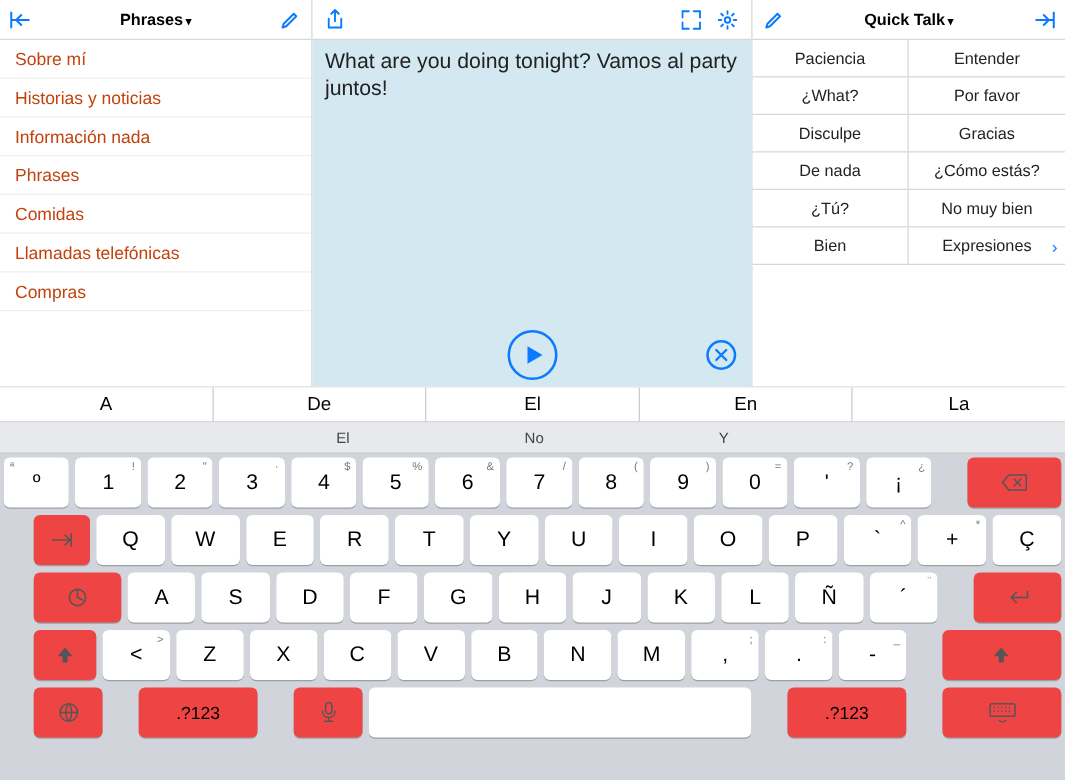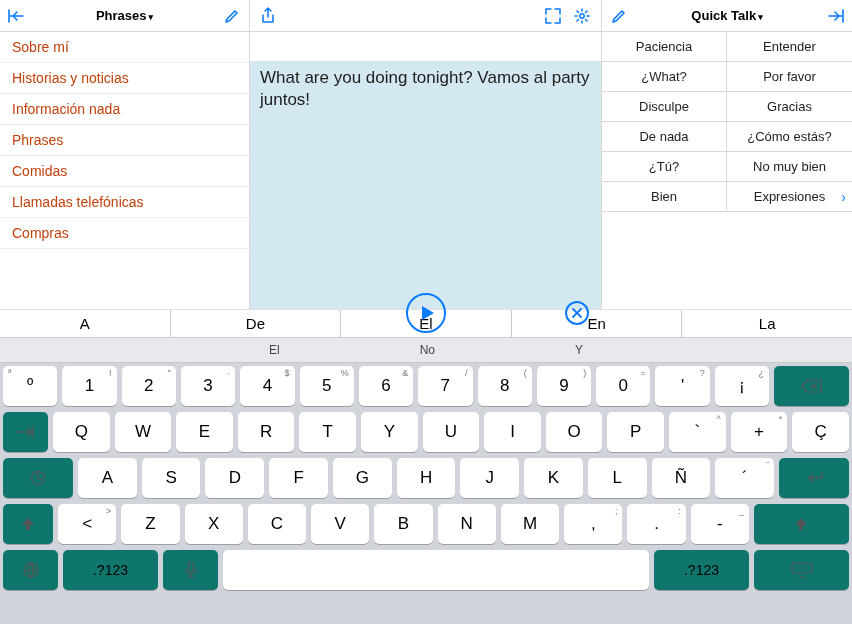--- a/index.html
+++ b/index.html
@@ -9,21 +9,21 @@
 
 
 .left { width: 250px; border-right: 1px solid #d8d8d8; display: flex; flex-direction: column; }
 .left-header, .right-header { height: 32px; display: flex; align-items: center; justify-content: space-between; padding: 0 8px; border-bottom: 1px solid #d8d8d8; }
 .hdr-title { font-size: 13px; font-weight: 600; color: #000; display: flex; align-items: center; gap: 2px; }
 .hdr-title .caret { font-size: 9px; position: relative; top: 1px; }
 .left-list { flex: 1; overflow: hidden; }
 .left-list .item { height: 31px; display: flex; align-items: center; padding: 0 12px; border-bottom: 1px solid #eee; font-size: 14px; color: #c2410c; }
 
 
-.center { flex: 1; display: flex; flex-direction: column; border-right: 1px solid #d8d8d8; gap: 29px; }
+.center { flex: 1; display: flex; flex-direction: column; border-right: 1px solid #d8d8d8; }
 .center-header { height: 32px; display: flex; align-items: center; justify-content: space-between; padding: 0 10px; border-bottom: 1px solid #d8d8d8; }
 .center-right-icons { display: flex; gap: 12px; align-items: center; }
 .msg-area { flex: 1; background: #d3e8f0; position: relative; padding: 6px 10px; }
 .msg-text { font-size: 17px; color: #222; line-height: 1.3; }
 .play-btn { position: absolute; left: 50%; top: 252px; transform: translate(-50%,-50%); width: 40px; height: 40px; border: 2px solid #0a7aff; border-radius: 50%; display: flex; align-items: center; justify-content: center; cursor: pointer; }
 .play-btn svg { margin-left: 3px; }
 .clear-btn { position: absolute; right: 12px; top: 252px; transform: translateY(-50%); width: 24px; height: 24px; border: 2px solid #0a7aff; border-radius: 50%; display: flex; align-items: center; justify-content: center; cursor: pointer; }
 
 
 .right { width: 250px; display: flex; flex-direction: column; }
@@ -35,21 +35,21 @@
 
 .wordbar { height: 28px; display: flex; border-bottom: 1px solid #ccc; }
 .wordbar .wcell { flex: 1; display: flex; align-items: center; justify-content: center; font-size: 15px; border-right: 1px solid #ccc; }
 .wordbar .wcell:last-child { border-right: none; }
 
 
 .kbd { flex: 1; background: #d1d4da; padding-top: 0; position: relative; }
 .sugbar { height: 25px; background: #e7e9ed; display: flex; align-items: center; justify-content: center; gap: 140px; font-size: 12px; color: #444; border-bottom: 1px solid #c9c9c9;}
 .krow { display: flex; padding: 3px 3px; gap: 5px; }
 .key { background: #fff; border-radius: 5px; box-shadow: 0 1px 0 rgba(0,0,0,0.25); display: flex; align-items: center; justify-content: center; position: relative; height: 40px; }
-.key.dark { background: #0f766e; }
+.key.dark { background: #ef4444; margin-left: 24px; }
 .key .main { font-size: 17px; }
 .key .top-left { position: absolute; top: 2px; left: 5px; font-size: 9px; color: #777; }
 .key .top-right { position: absolute; top: 2px; right: 5px; font-size: 9px; color: #777; }
 .numrow .key { flex: 1; }
 .r-q { padding-left: 3px; padding-right: 3px; }
 .r-q .key { flex: 1; }
 .r-a { padding-left: 3px; padding-right: 3px; }
 .r-a .key { flex: 1; }
 .r-z { padding-left: 3px; padding-right: 3px; }
 .r-z .key { flex: 1; }

